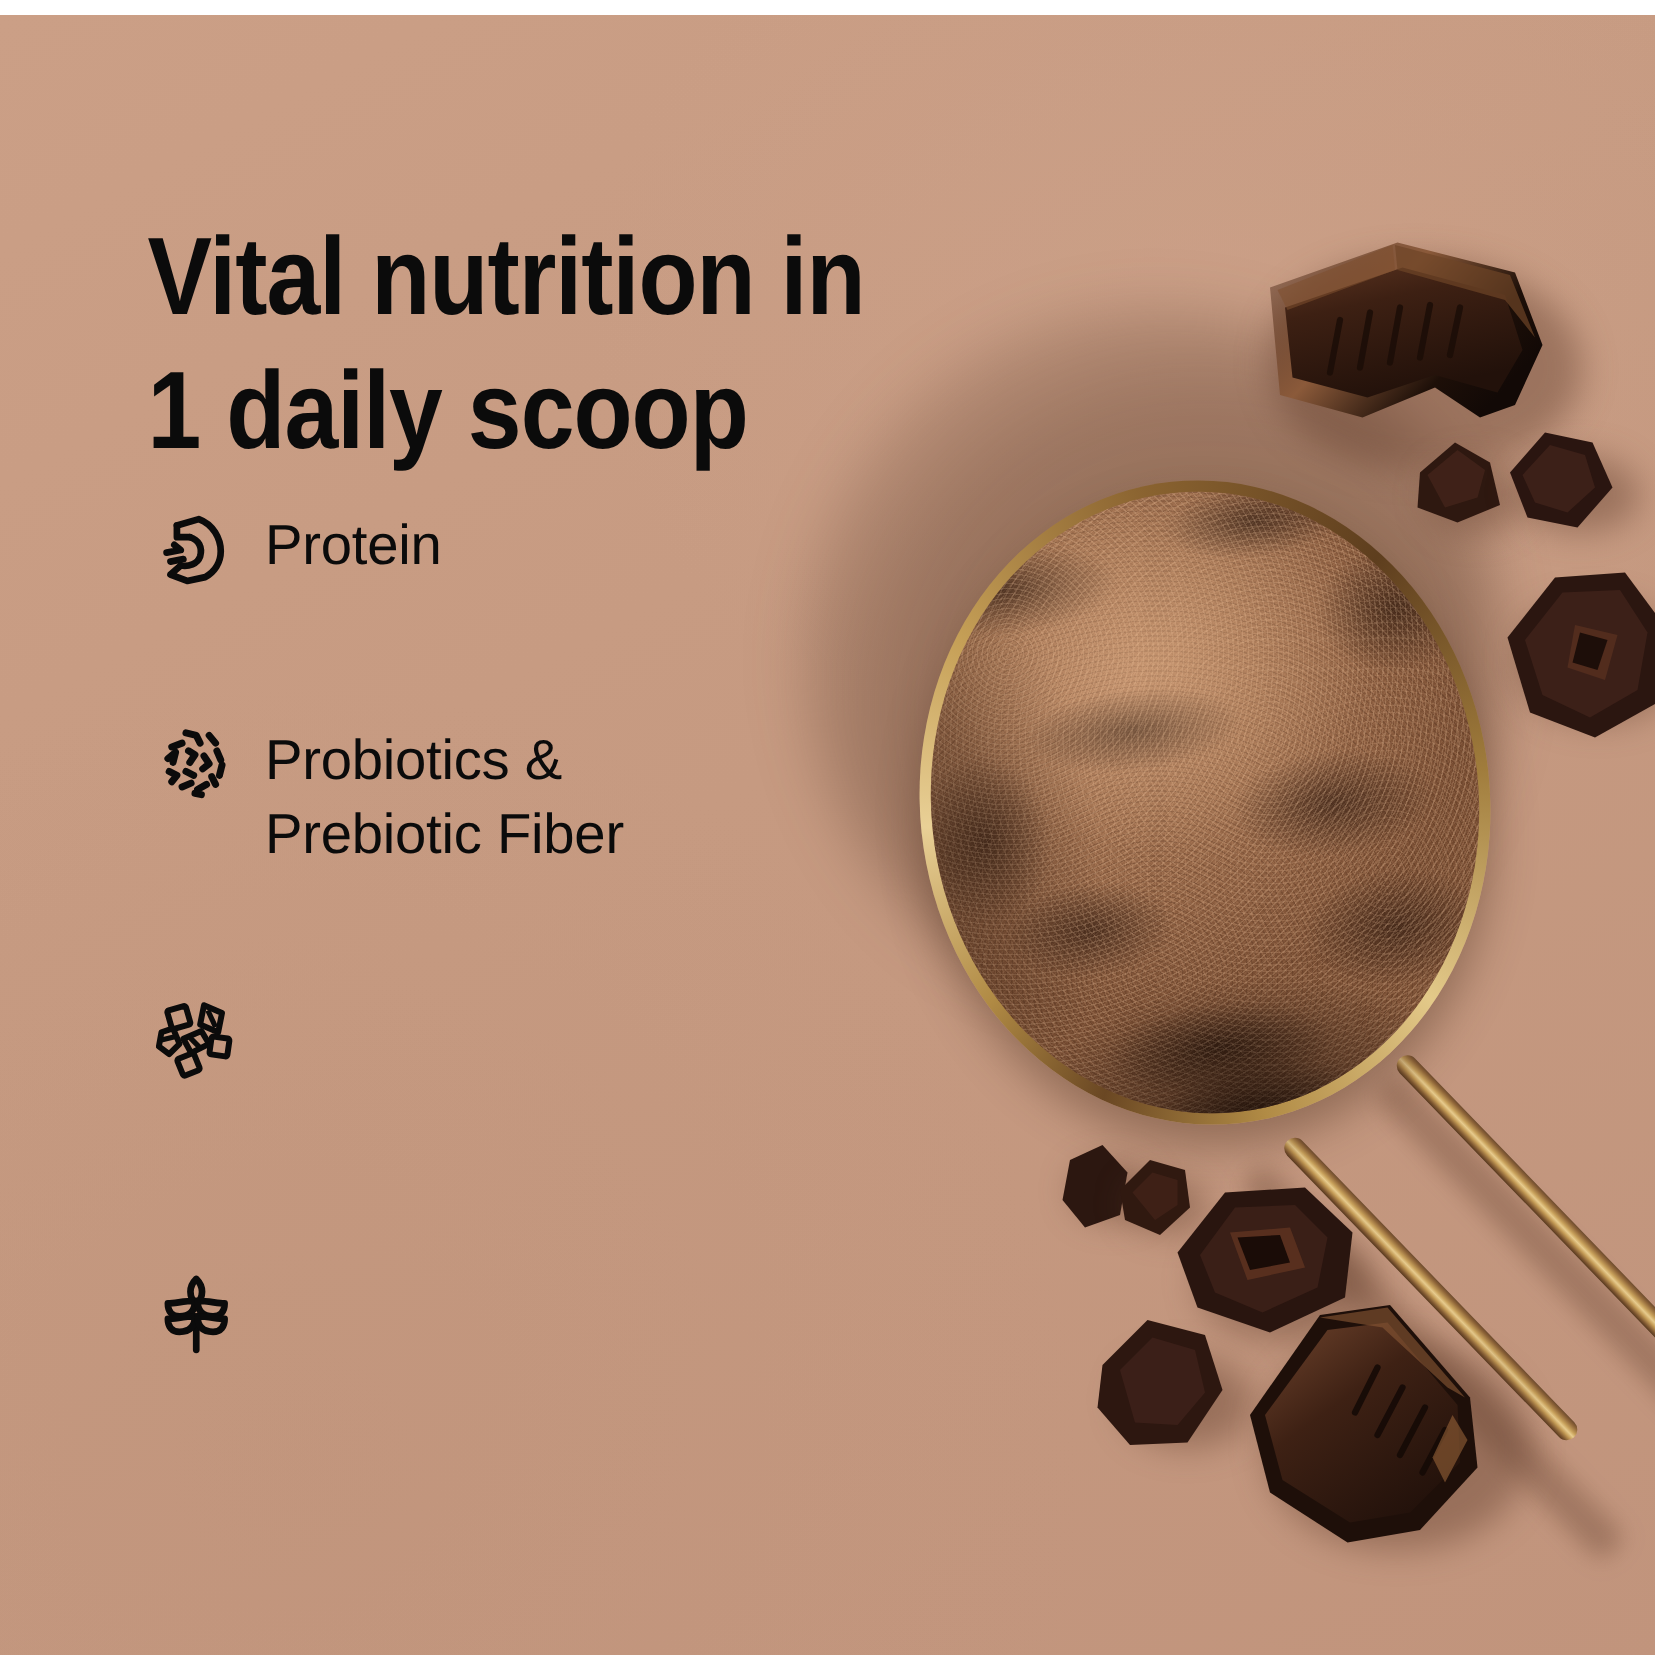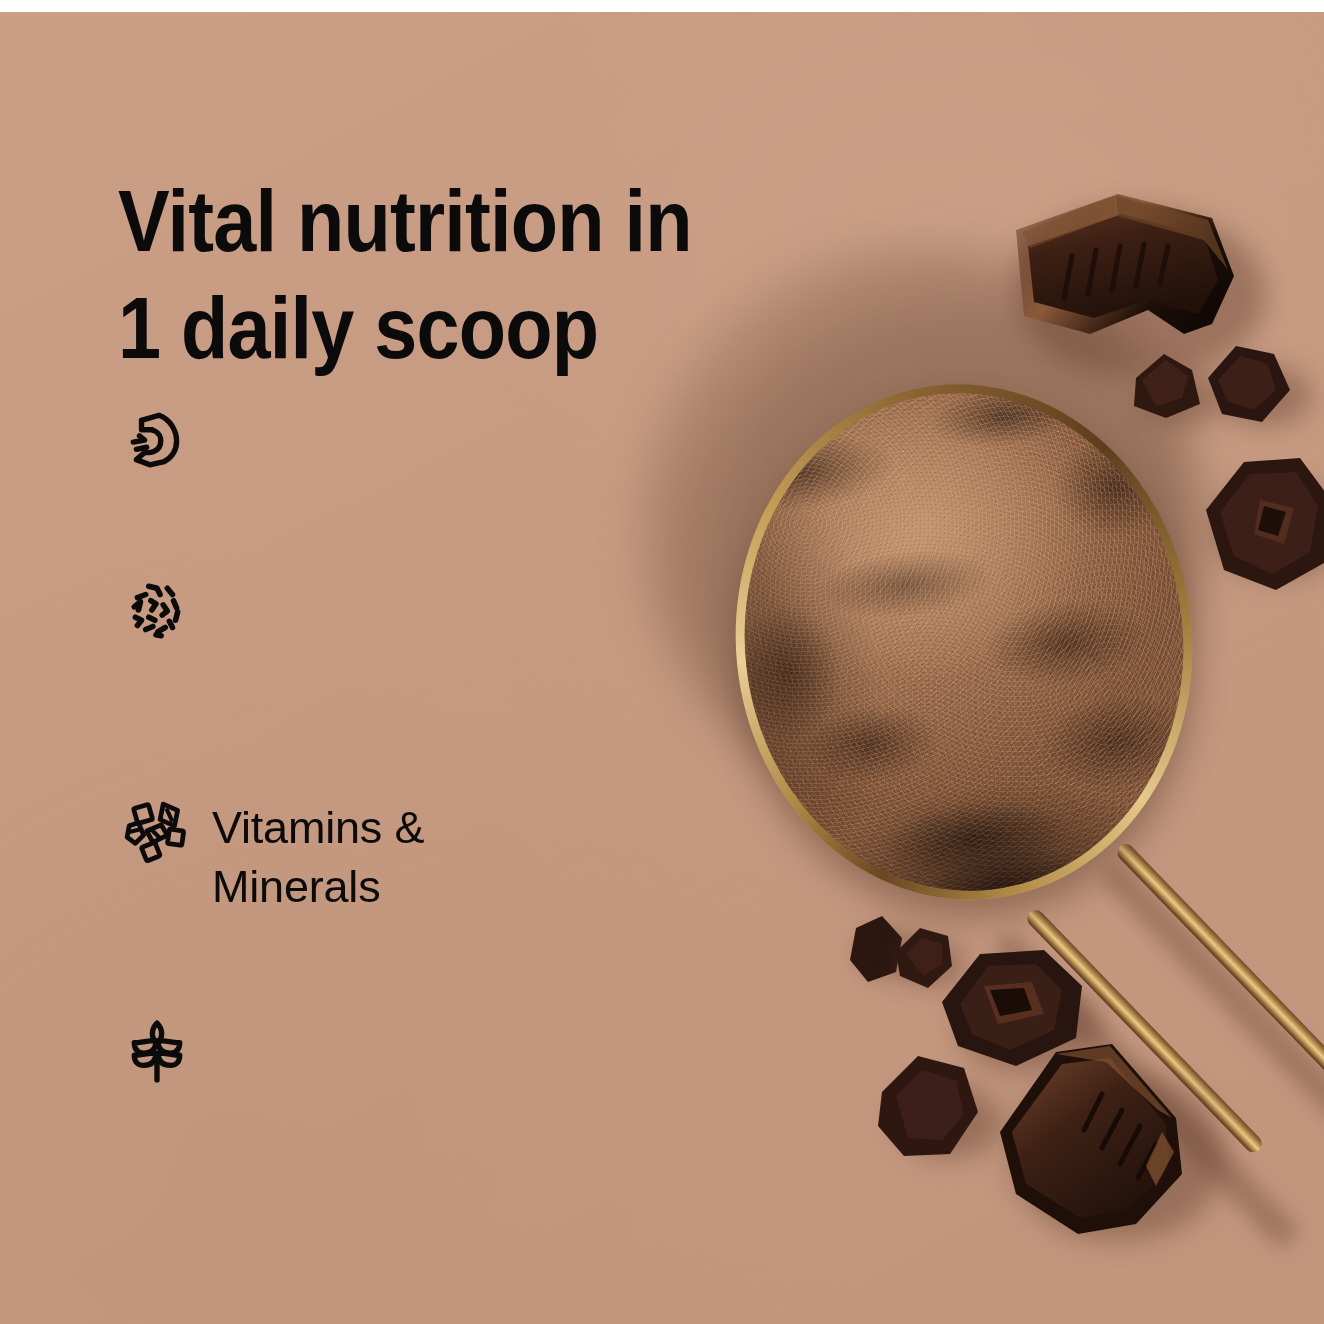--- a/index.html
+++ b/index.html
@@ -362,20 +362,21 @@
     <div class="feature" style="top:0px;">
       <span class="ico">
         <svg viewBox="0 0 64 64" fill="none" stroke="#0b0b0b" stroke-width="5.2" stroke-linejoin="round" stroke-linecap="round">
           <path d="M17 14 L34 9 C45 13 51 24 51 34 C51 43 46 50 39 54 L25 57 L12 52 L20 45"></path>
           <path d="M17 14 L17 23 L27 23"></path>
           <path d="M27 23 C34 25 37 31 35 38 C33 44 26 46 20 45"></path>
           <path d="M9 35 L20 33 L15 29"></path>
           <path d="M12 42 L22 40"></path>
         </svg>
       </span>
+      <span class="lbl">Protein</span>
     </div>
 
     <div class="feature" style="top:172px;">
       <span class="ico">
         <svg viewBox="0 0 64 64" fill="none" stroke="#0b0b0b" stroke-width="5.4" stroke-linecap="round" stroke-linejoin="round">
           <path d="M24 8 L32 10 L35 16"></path>
           <path d="M42 10 L47 16"></path>
           <path d="M13 19 L21 16"></path>
           <path d="M48 22 L51 29"></path>
           <path d="M10 28 L16 23 L14 31"></path>
@@ -383,38 +384,38 @@
           <path d="M38 26 L42 32 L37 36"></path>
           <path d="M52 33 L50 41"></path>
           <path d="M11 38 L17 41 L13 46"></path>
           <path d="M24 38 L30 41"></path>
           <path d="M44 42 L47 48"></path>
           <path d="M21 50 L28 47"></path>
           <path d="M33 52 L40 48"></path>
           <path d="M31 55 L36 56"></path>
         </svg>
       </span>
+      <span class="lbl">Probiotics &amp;
+Prebiotic Fiber</span>
     </div>
 
     <div class="feature" style="top:392px;">
       <span class="ico">
         <svg viewBox="0 0 64 64" fill="none" stroke="#0b0b0b" stroke-width="4.6" stroke-linejoin="round">
           <rect x="11" y="8" width="15" height="15" rx="1.5" transform="rotate(-16 18.5 15.5)"></rect>
           <path d="M38 6 L52 12 L49 27 L35 21 Z"></path>
           <path d="M41 10 L47 23" stroke-width="4"></path>
           <path d="M5 27 L14 24 L19 36 L11 44 L3 38 Z"></path>
           <path d="M5 33 L17 30" stroke-width="4"></path>
           <path d="M22 32 L36 26 L42 36 L28 43 Z"></path>
           <path d="M26 30 L36 40" stroke-width="4"></path>
           <rect x="43" y="31" width="14" height="14" rx="1.5" transform="rotate(8 50 38)"></rect>
           <rect x="19" y="45" width="14" height="14" rx="1.5" transform="rotate(-22 26 52)"></rect>
         </svg>
       </span>
-      <span class="lbl">Vitamins &amp;
-Minerals</span>
     </div>
 
     <div class="feature" style="top:612px;">
       <span class="ico">
         <svg viewBox="0 0 64 64" fill="none" stroke="#0b0b0b" stroke-width="5.2" stroke-linejoin="round" stroke-linecap="round">
           <path d="M32 44 L32 60"></path>
           <path d="M32 5 C38 11 38 19 32 25 C26 19 26 11 32 5 Z"></path>
           <path d="M31 22 C31 30 27 34 19 34 C13 34 10 30 10 24 C16 24 22 22 31 22 Z"></path>
           <path d="M33 22 C33 30 37 34 45 34 C51 34 54 30 54 24 C48 24 42 22 33 22 Z"></path>
           <path d="M31 34 C31 42 27 46 19 46 C13 46 10 42 10 36 C16 36 22 34 31 34 Z"></path>

